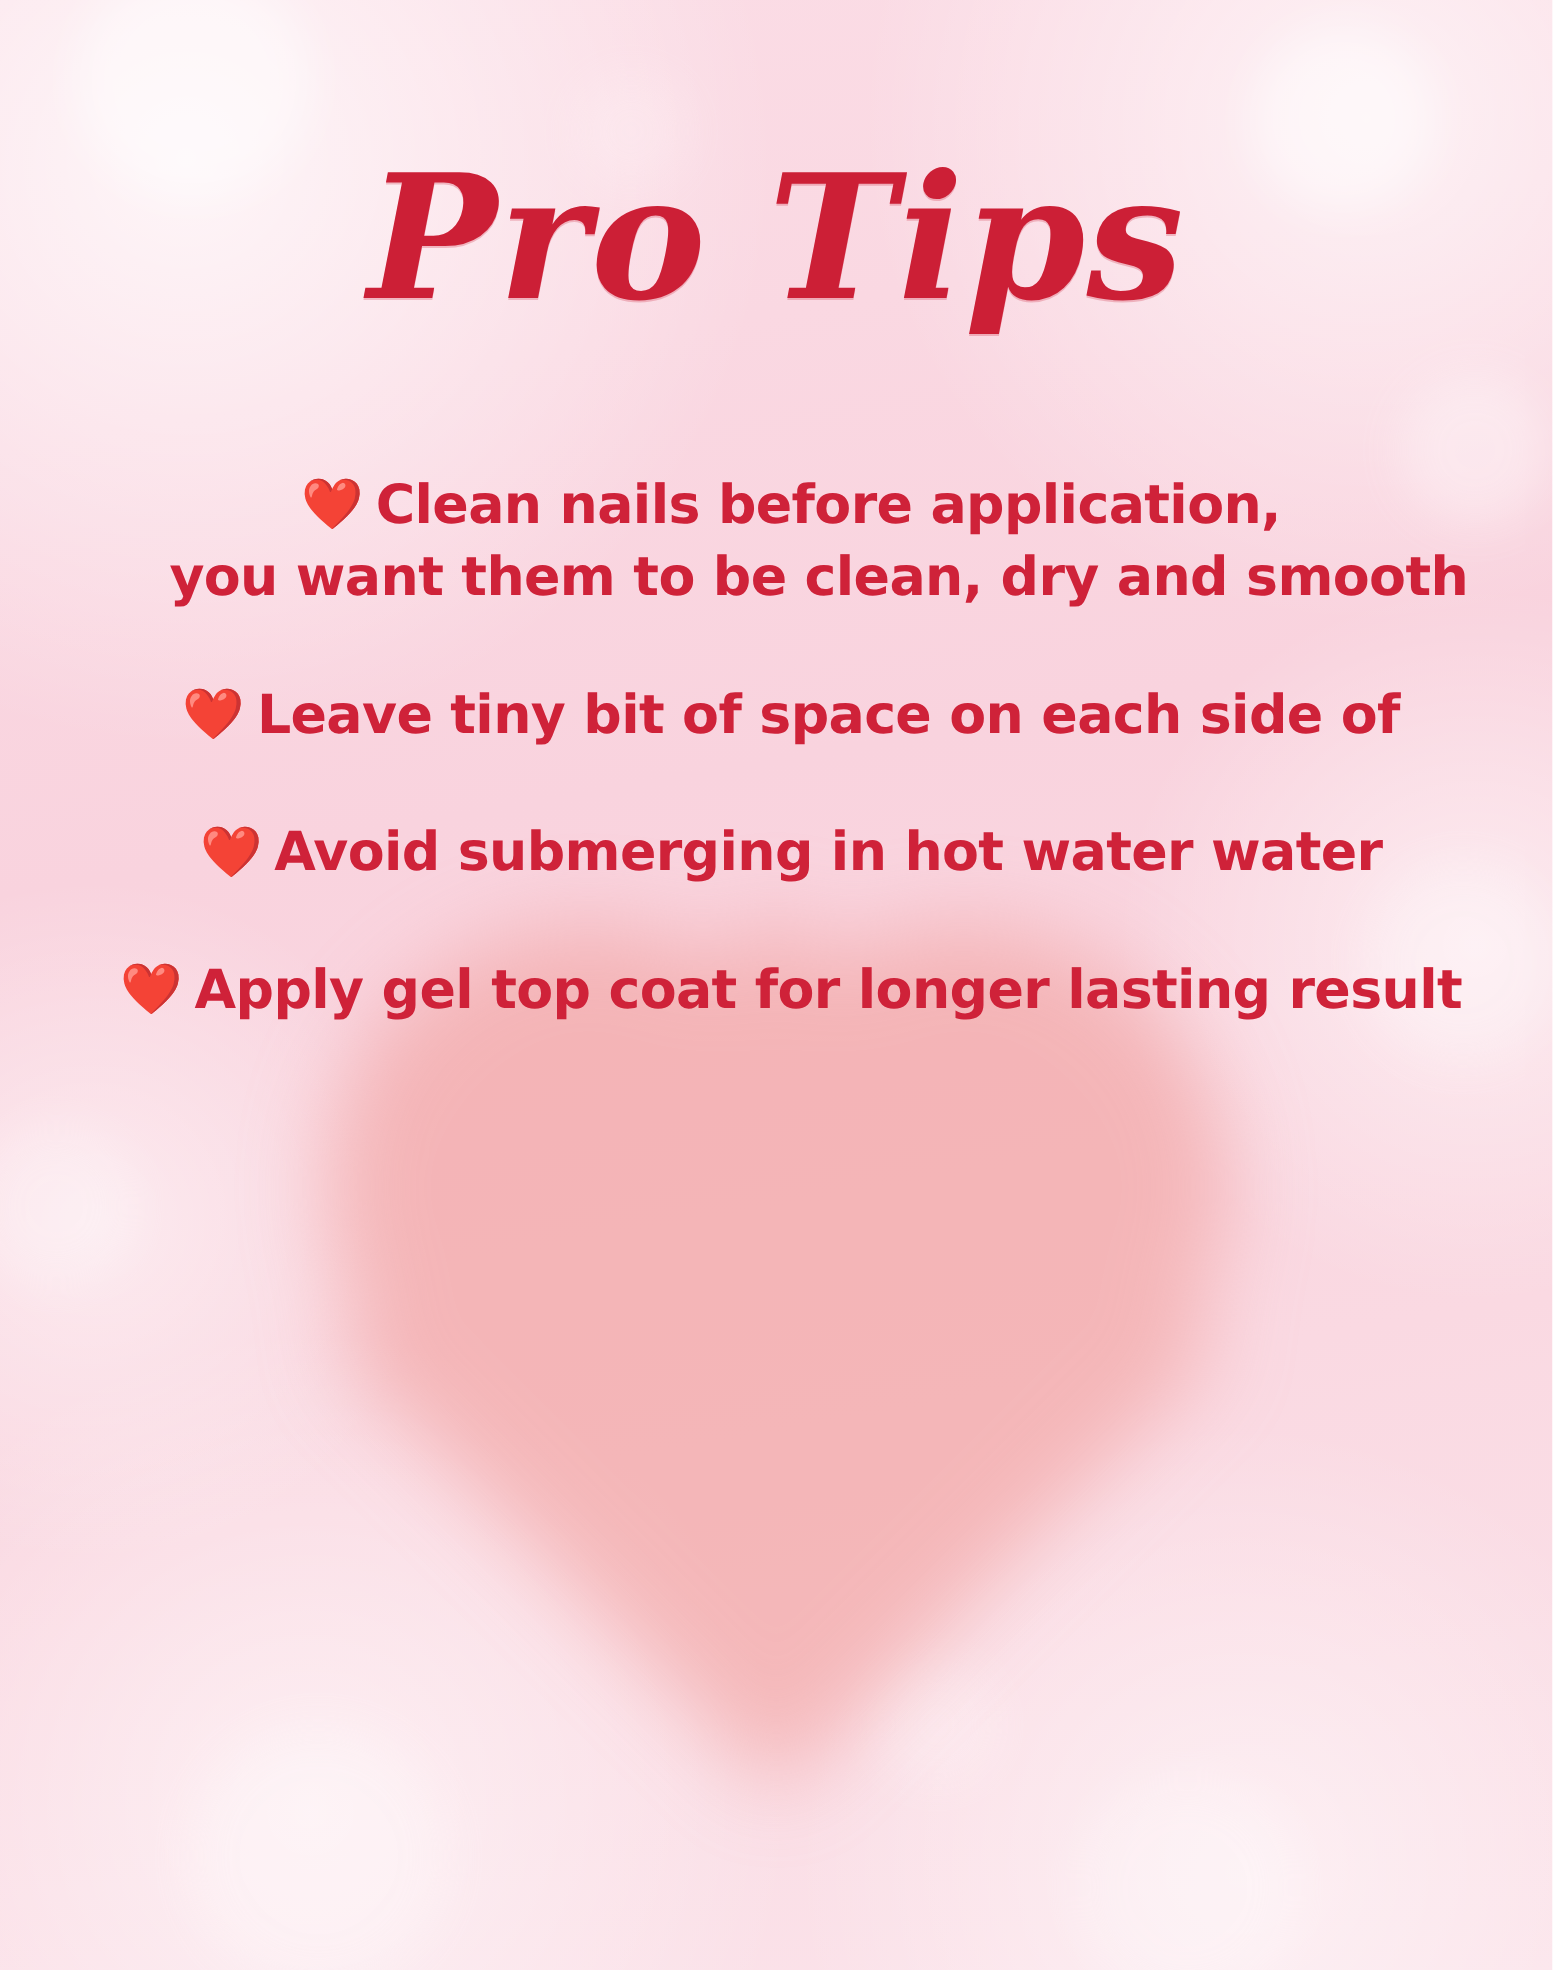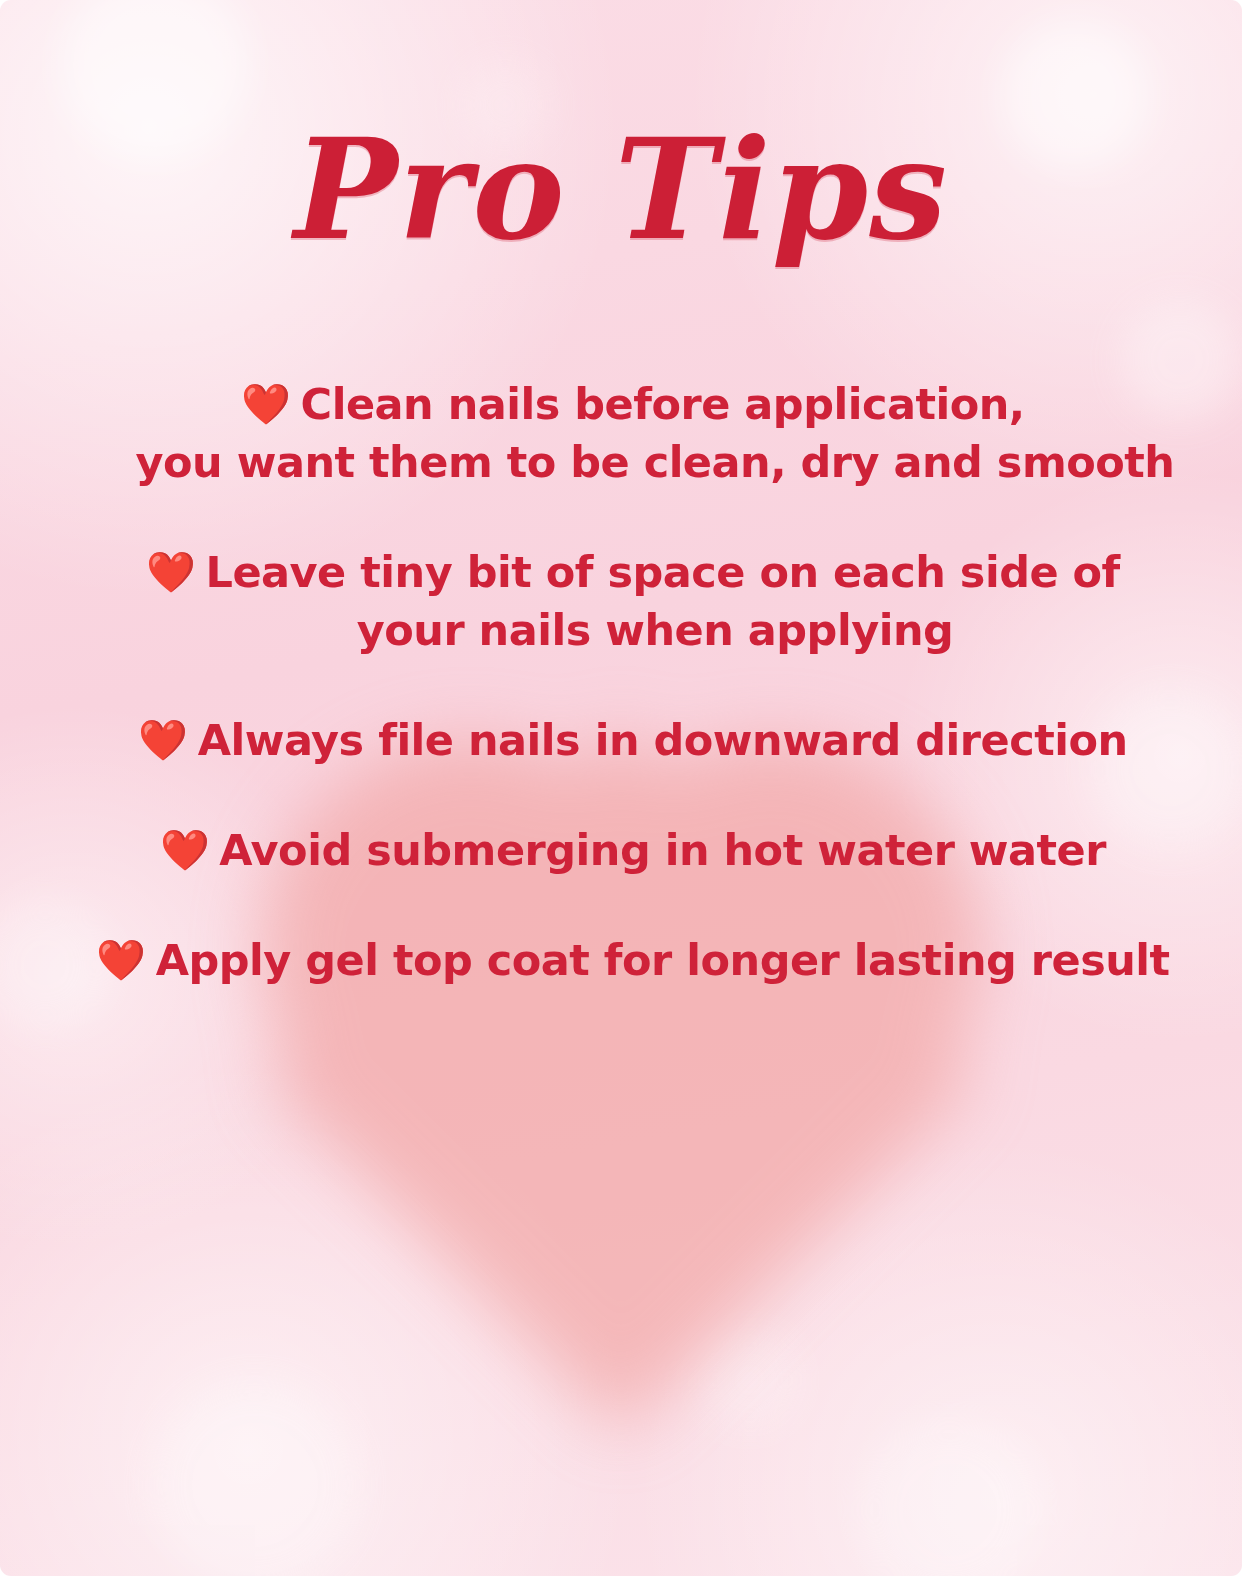--- a/index.html
+++ b/index.html
@@ -19,21 +19,20 @@
     height: 1576px;
     overflow: hidden;
     background:
       radial-gradient(circle at 12% 8%, rgba(255,255,255,0.75) 0%, rgba(255,255,255,0) 26%),
       radial-gradient(circle at 88% 6%, rgba(255,255,255,0.65) 0%, rgba(255,255,255,0) 22%),
       radial-gradient(circle at 95% 48%, rgba(255,255,255,0.55) 0%, rgba(255,255,255,0) 20%),
       radial-gradient(circle at 6% 62%, rgba(255,255,255,0.5) 0%, rgba(255,255,255,0) 18%),
       radial-gradient(circle at 20% 92%, rgba(255,255,255,0.55) 0%, rgba(255,255,255,0) 22%),
       radial-gradient(circle at 80% 95%, rgba(255,255,255,0.5) 0%, rgba(255,255,255,0) 20%),
       linear-gradient(170deg, #fbdde6 0%, #f9d3de 40%, #fad9e2 70%, #fbe3ea 100%);
-    border-radius: 11px;
   }
 
   
   .bokeh {
     position: absolute;
     border-radius: 50%;
     background: rgba(255,255,255,0.45);
     filter: blur(18px);
     pointer-events: none;
   }
@@ -157,27 +156,23 @@
 
     <div class="tips">
 
       <div class="tip">
         <span class="heart-bullet">❤️</span><span class="tip-text">Clean nails before application,</span>
         <span class="tip-line2">you want them to be clean, dry and smooth</span>
       </div>
 
       <div class="tip">
         <span class="heart-bullet">❤️</span><span class="tip-text">Leave tiny bit of space on each side of</span>
-        <span class="tip-line2">your nails when applying</span>
       </div>
 
 
-      <div class="tip">
-        <span class="heart-bullet">❤️</span><span class="tip-text">Always file nails in downward direction</span>
-      </div>
 
       <div class="tip">
         <span class="heart-bullet">❤️</span><span class="tip-text">Avoid submerging in hot water water</span>
       </div>
 
       <div class="tip">
         <span class="heart-bullet">❤️</span><span class="tip-text">Apply gel top coat for longer lasting result</span>
       </div>
 
     </div>

